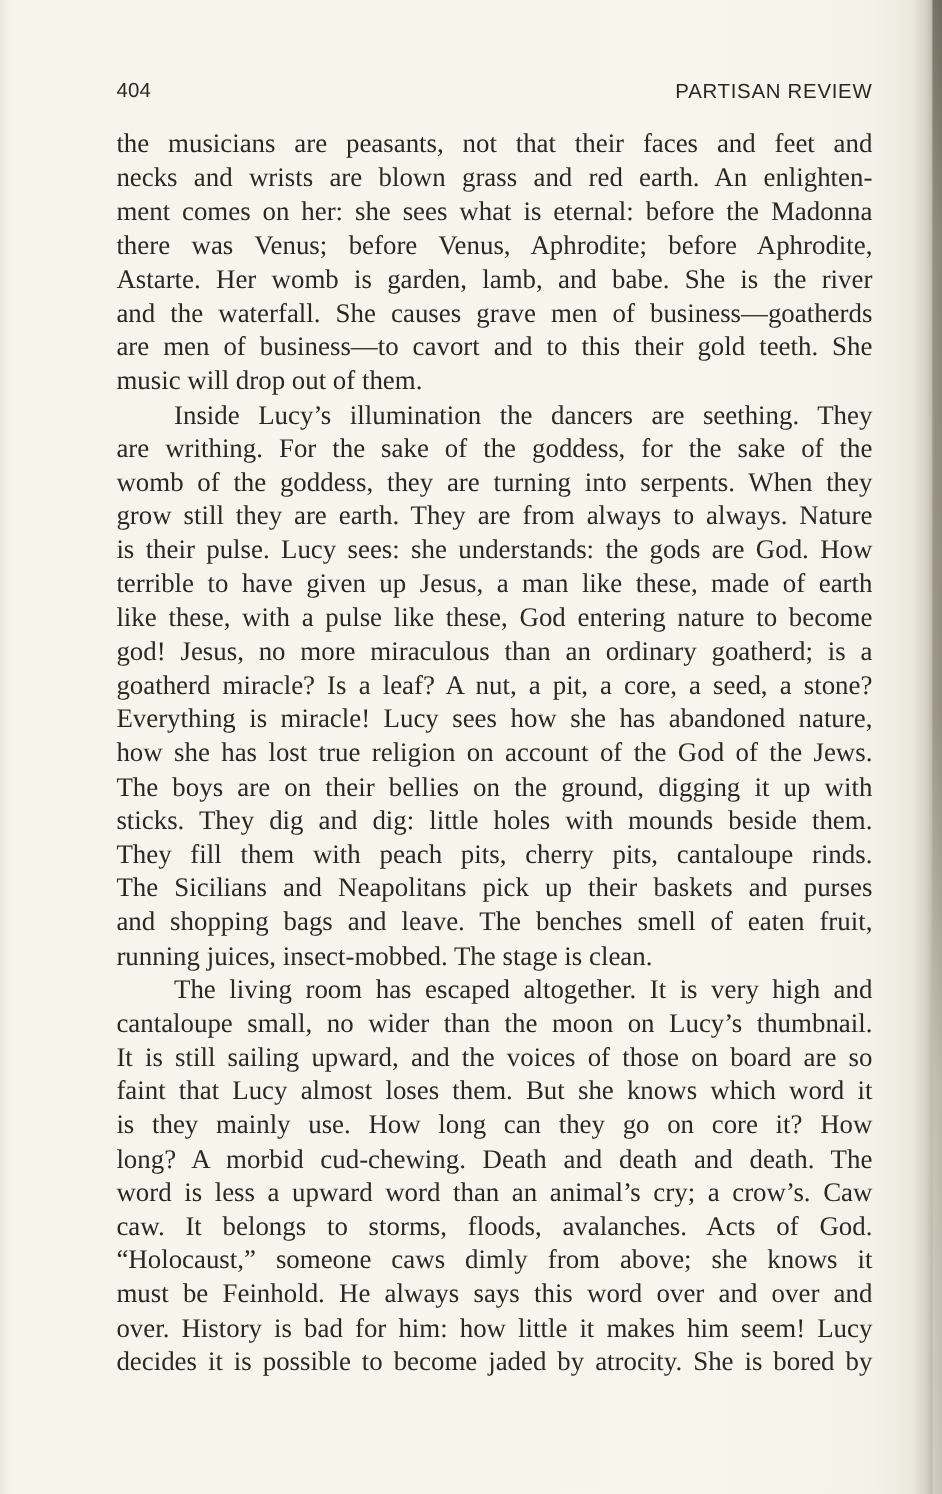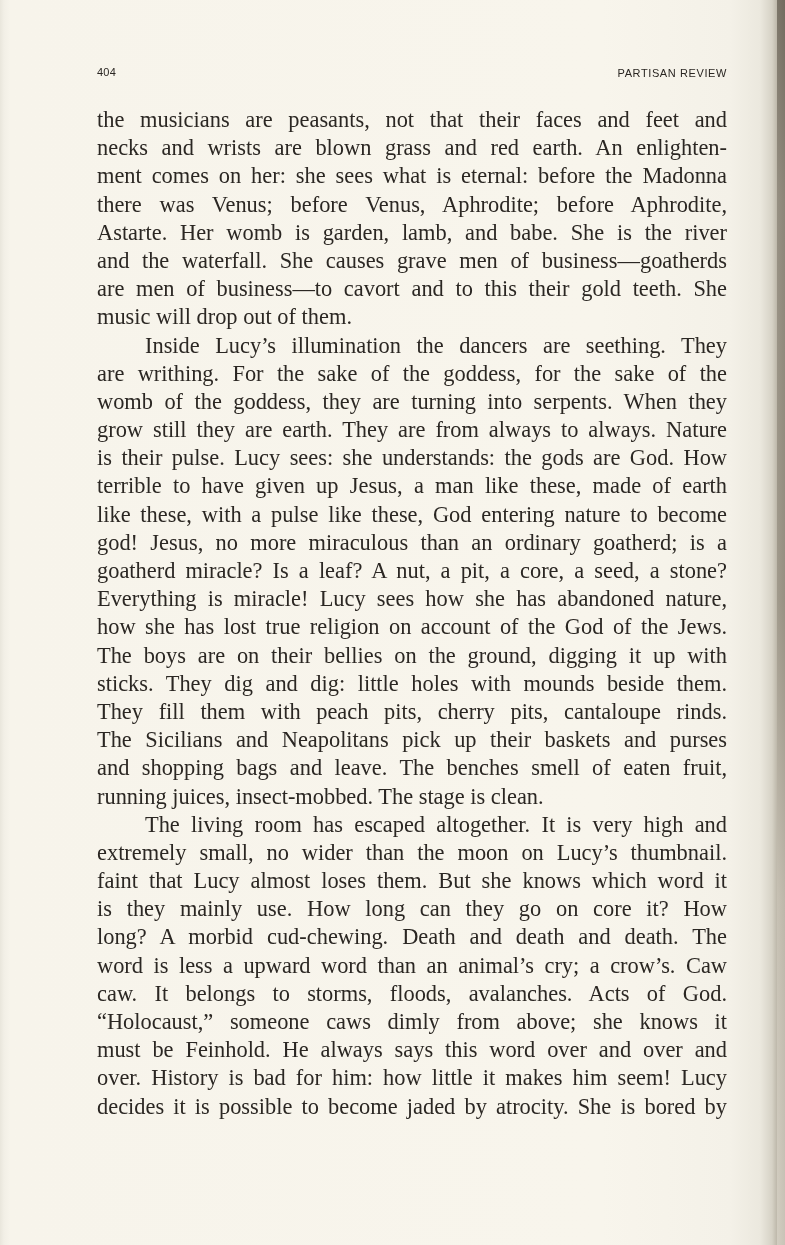--- a/index.html
+++ b/index.html
@@ -34,21 +34,21 @@
         #6b6458 0px, #8c8578 200px, #9a9385 600px, #c9c3b6 900px, #d8d3c7 1245px);
       opacity: 0.8;
     }
     .running-head {
       position: absolute;
       left: 97px;
       top: 66px;
       width: 630px;
       height: 24px;
       font-family: "Liberation Sans", sans-serif;
-      font-size: 11px;
+      font-size: 17px;
       color: #2a2622;
       letter-spacing: 0.2px;
     }
     .page-number {
       position: absolute;
       left: 0;
       top: 0;
     }
     .journal-title {
       position: absolute;
@@ -117,21 +117,22 @@
         <span class="line">how she has lost true religion on account of the God of the Jews.</span>
         <span class="line">The boys are on their bellies on the ground, digging it up with</span>
         <span class="line">sticks. They dig and dig: little holes with mounds beside them.</span>
         <span class="line">They fill them with peach pits, cherry pits, cantaloupe rinds.</span>
         <span class="line">The Sicilians and Neapolitans pick up their baskets and purses</span>
         <span class="line">and shopping bags and leave. The benches smell of eaten fruit,</span>
         <span class="line last">running juices, insect-mobbed. The stage is clean.</span>
       </div>
       <div>
         <span class="line indent">The living room has escaped altogether. It is very high and</span>
-        <span class="line">extremely small, no wider than the moon on Lucy’s thumbnail.</span>
+        <span class="line">cantaloupe small, no wider than the moon on Lucy’s thumbnail.</span>
+        <span class="line">It is still sailing upward, and the voices of those on board are so</span>
         <span class="line">faint that Lucy almost loses them. But she knows which word it</span>
         <span class="line">is they mainly use. How long can they go on core it? How</span>
         <span class="line">long? A morbid cud-chewing. Death and death and death. The</span>
         <span class="line">word is less a upward word than an animal’s cry; a crow’s. Caw</span>
         <span class="line">caw. It belongs to storms, floods, avalanches. Acts of God.</span>
         <span class="line">“Holocaust,” someone caws dimly from above; she knows it</span>
         <span class="line">must be Feinhold. He always says this word over and over and</span>
         <span class="line">over. History is bad for him: how little it makes him seem! Lucy</span>
         <span class="line">decides it is possible to become jaded by atrocity. She is bored by</span>
       </div>

